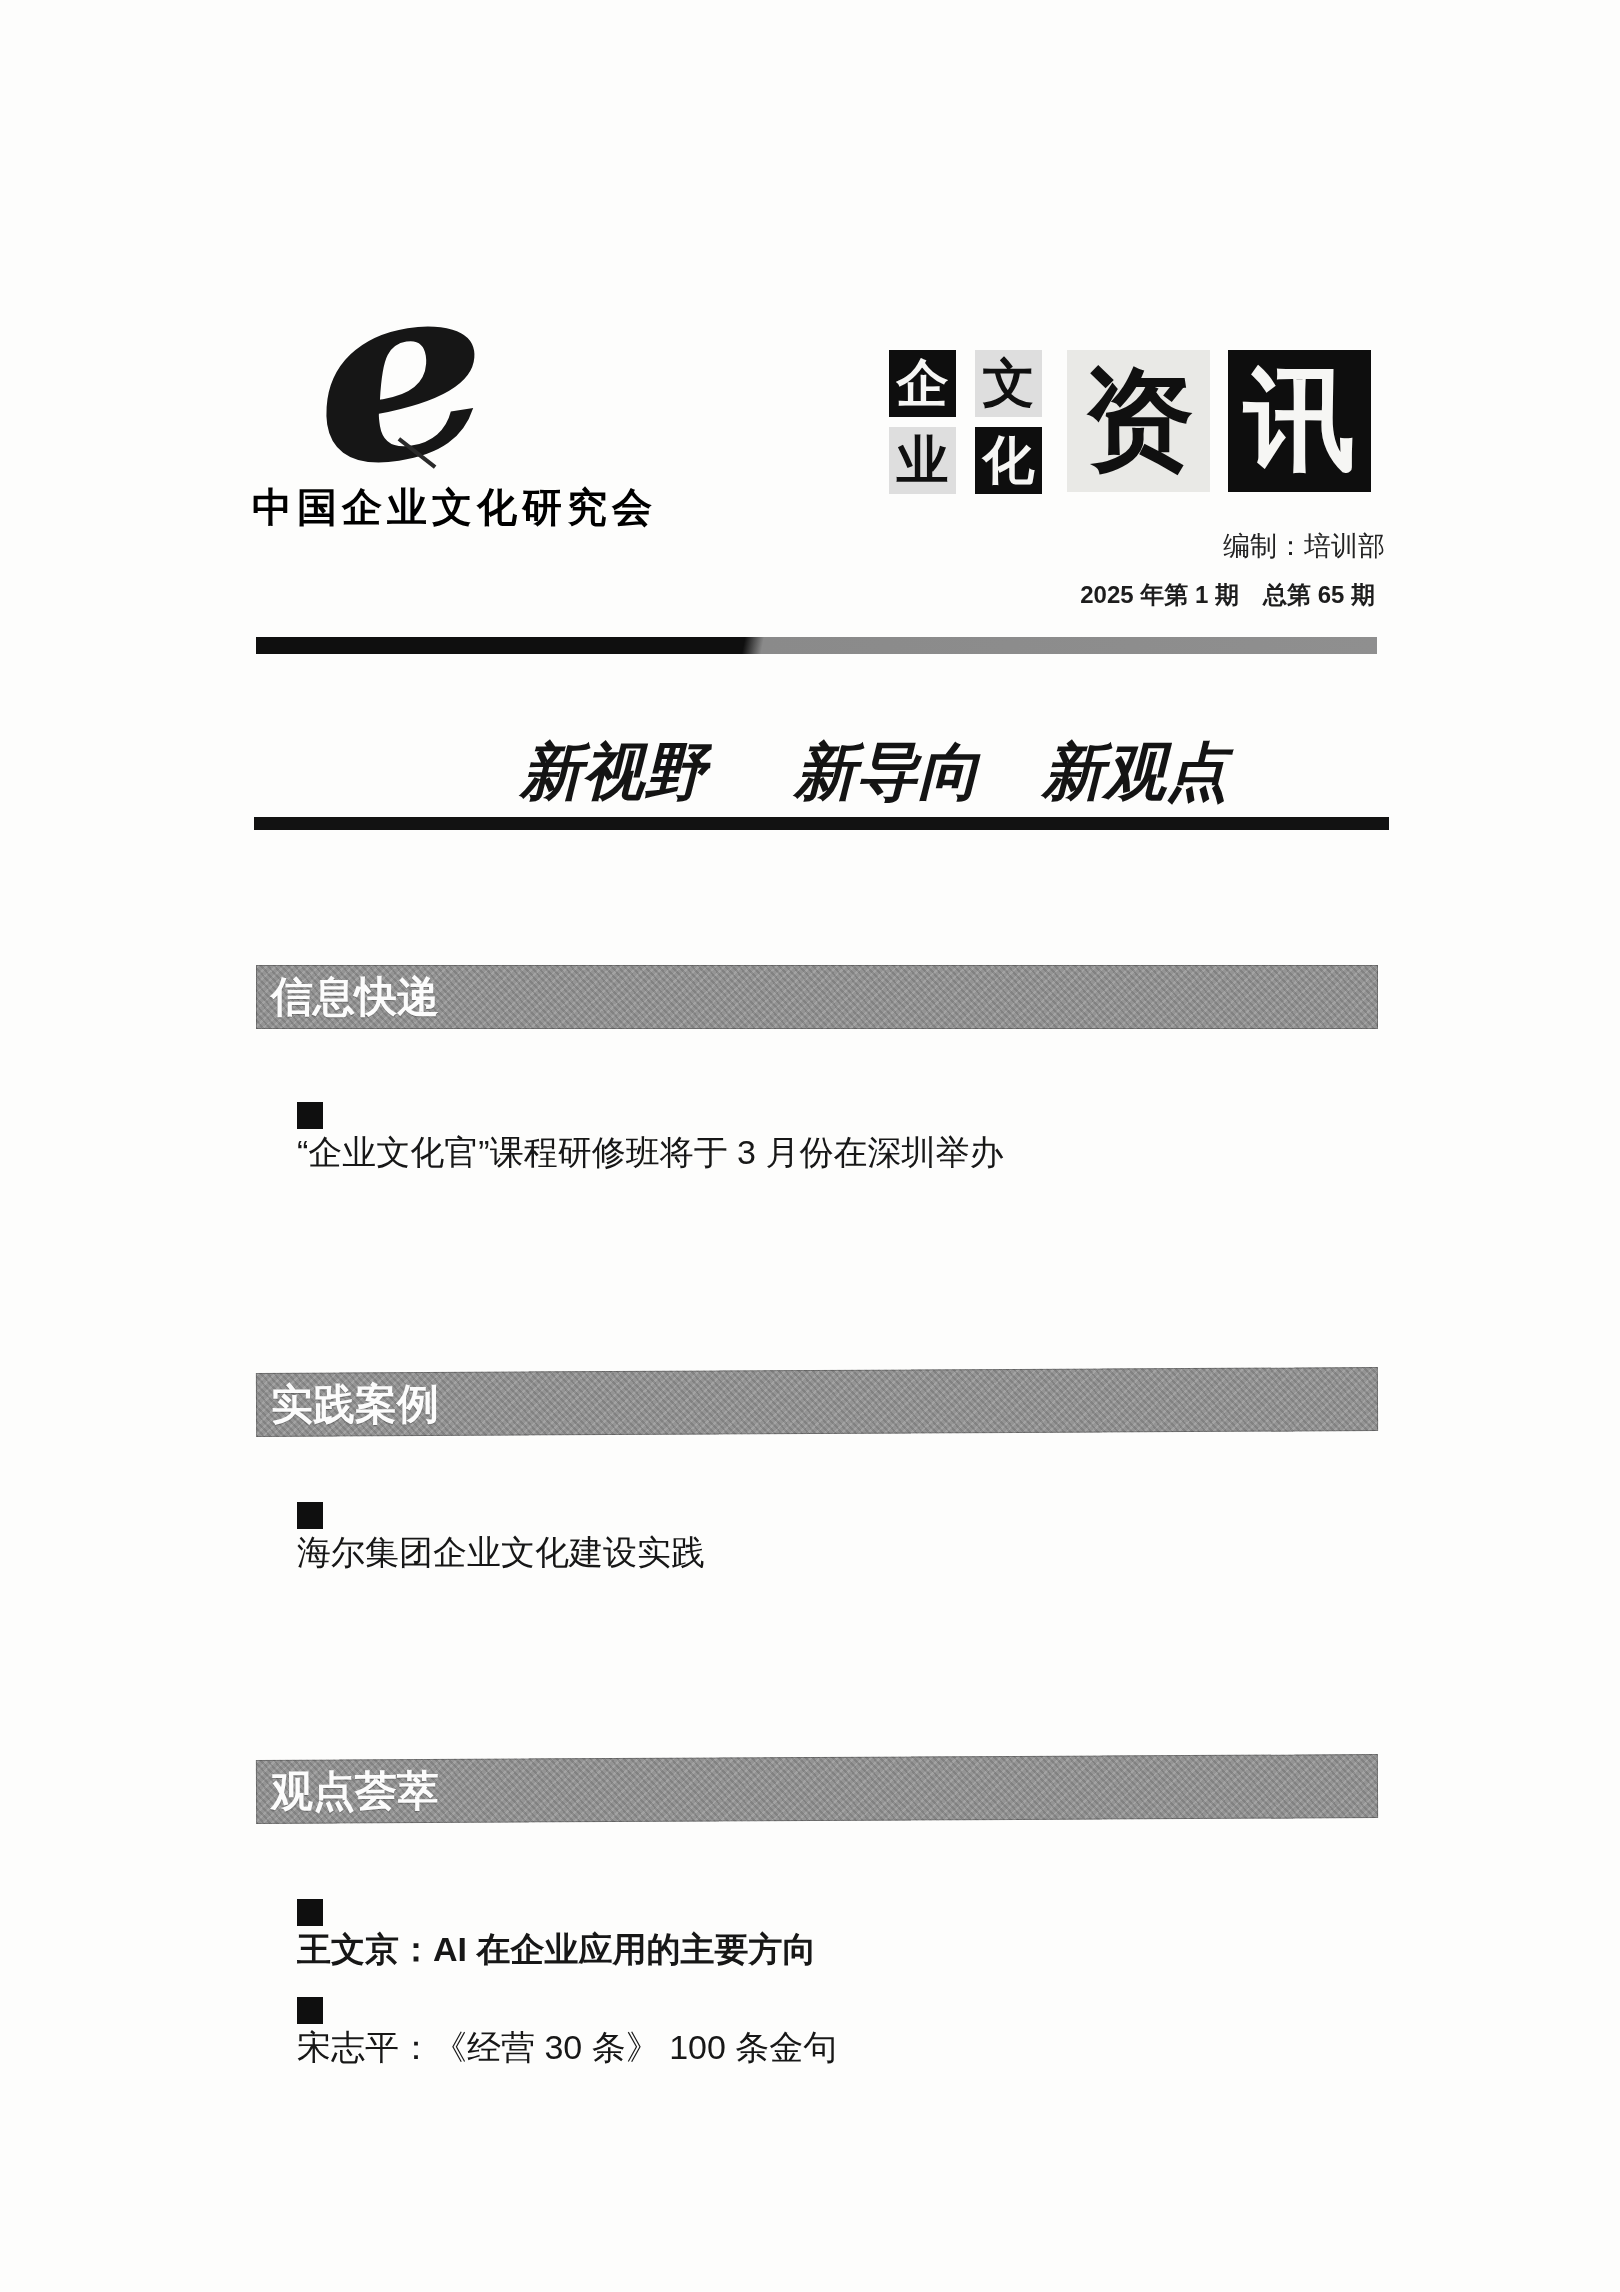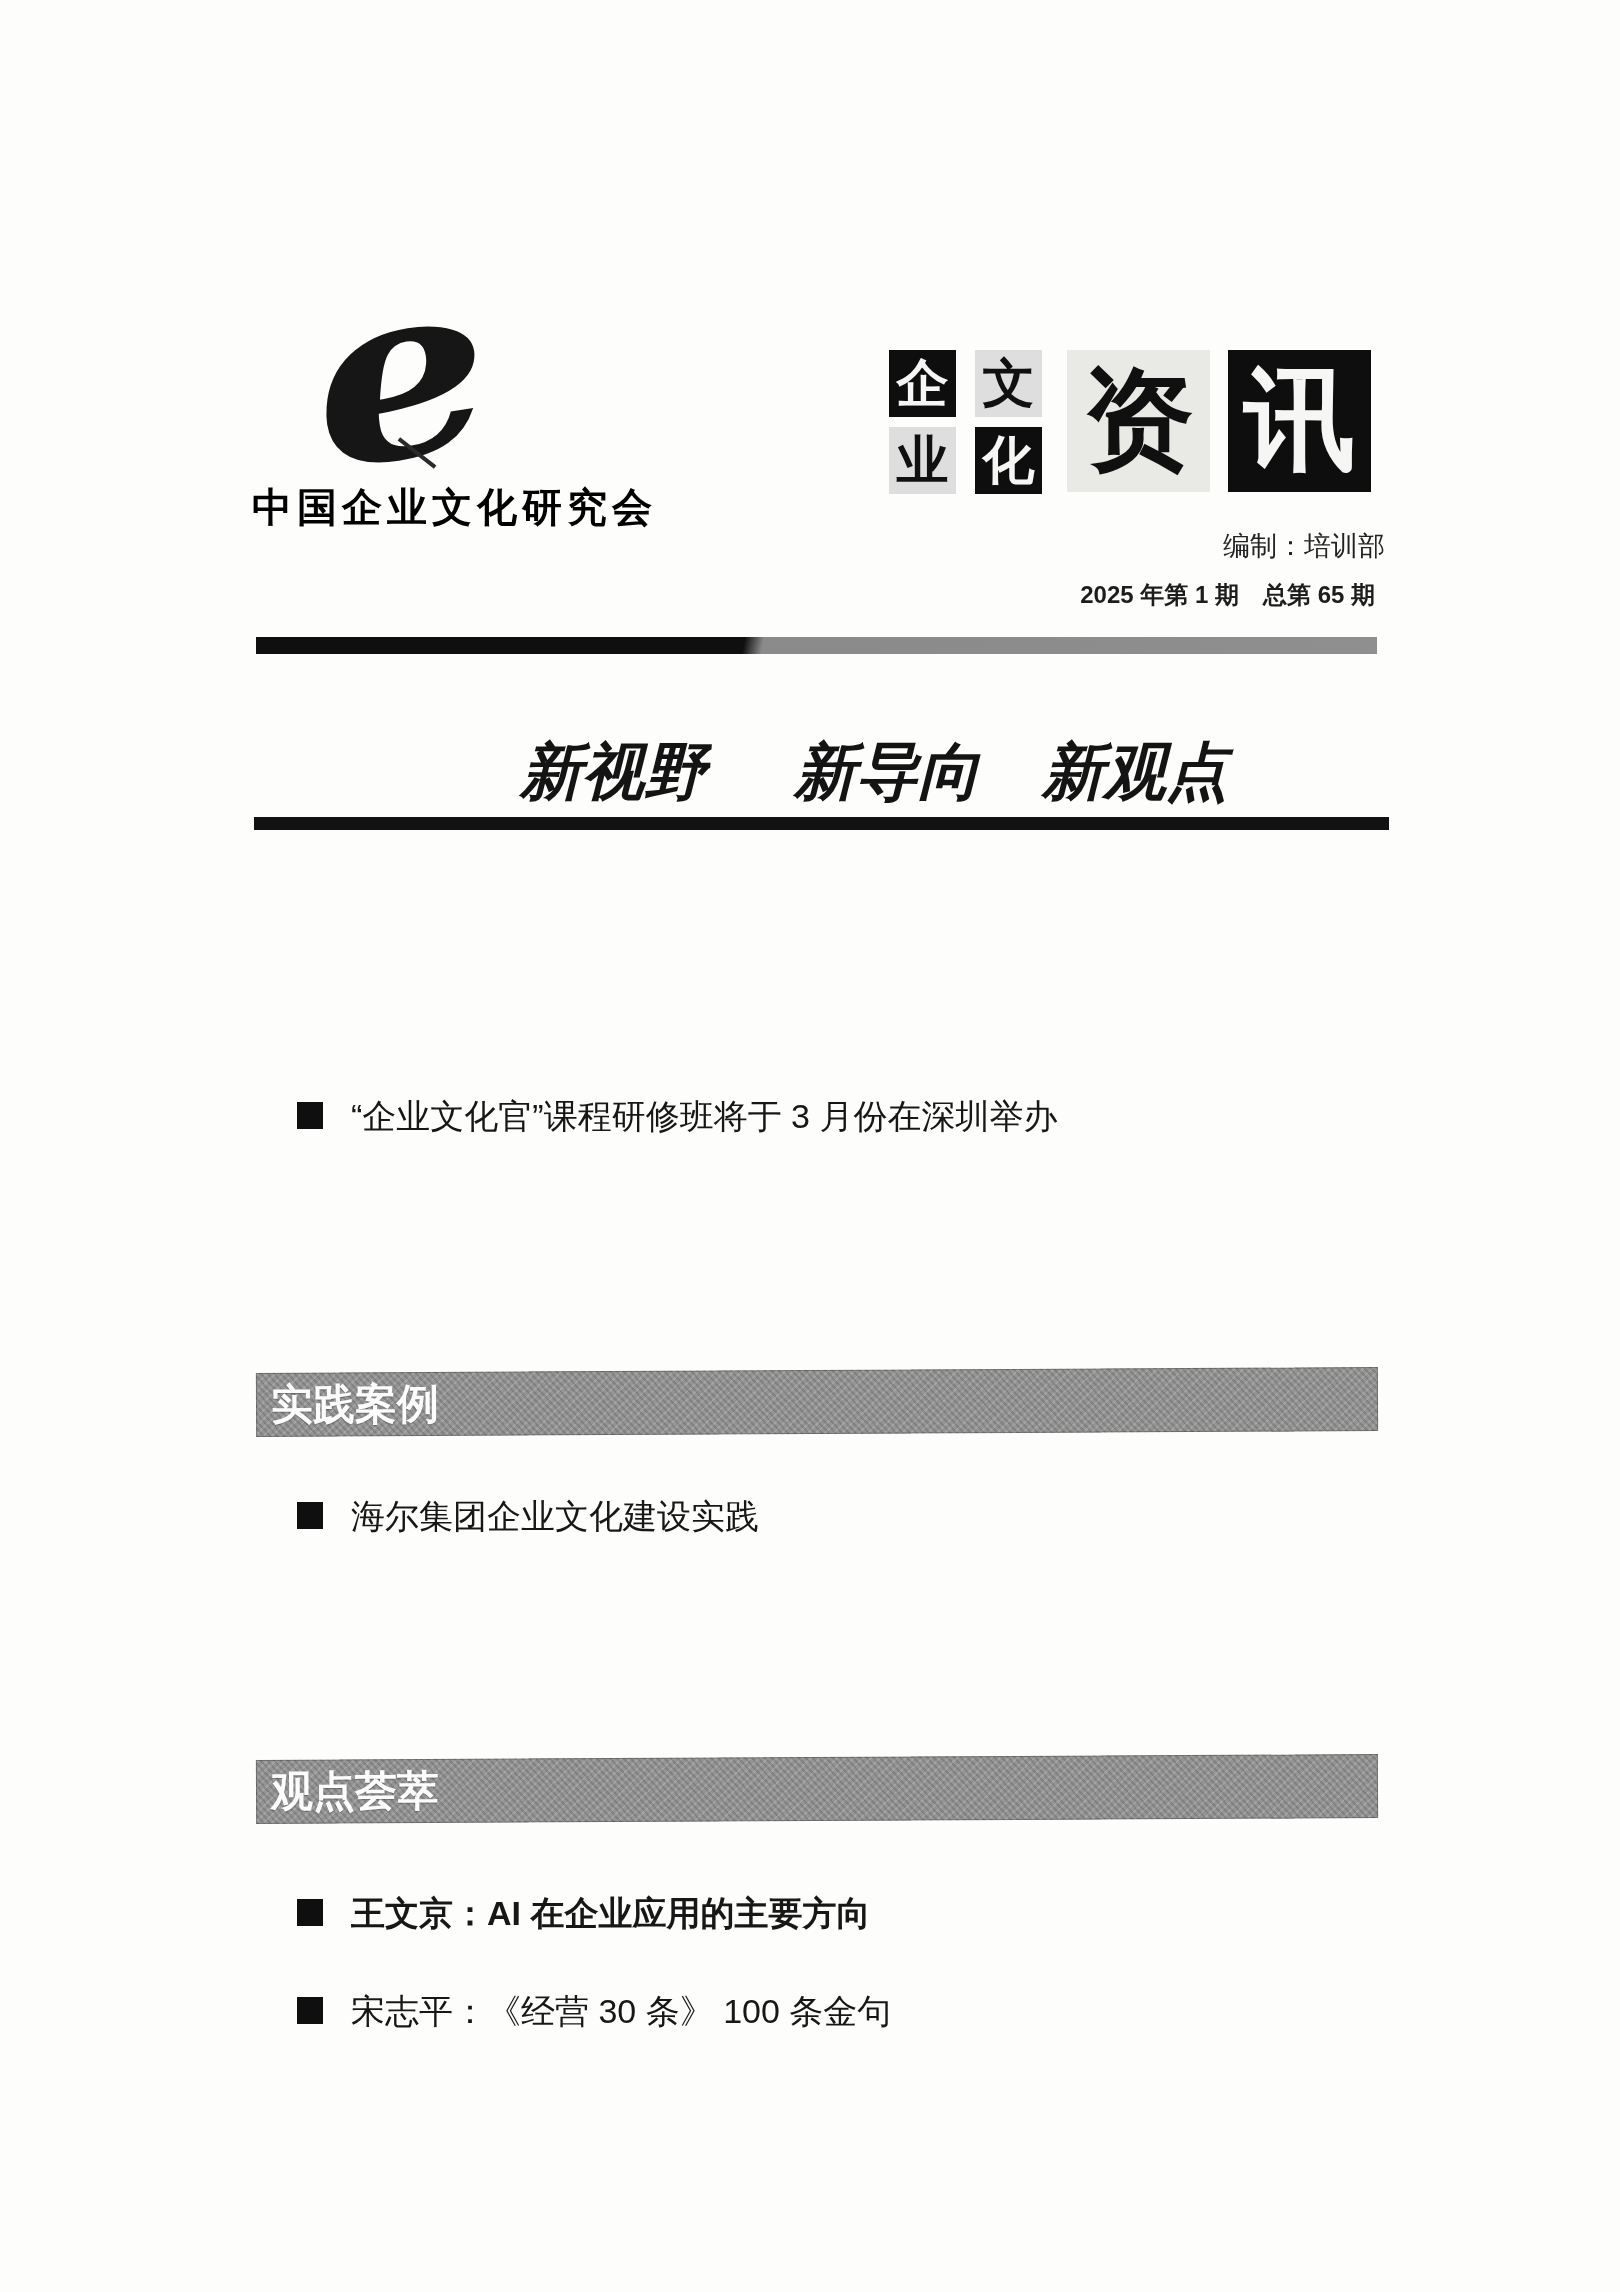--- a/index.html
+++ b/index.html
@@ -106,20 +106,21 @@
   .bar-1{top:965px;}
   .bar-2{top:1370px;transform:rotate(-0.3deg);}
   .bar-3{top:1757px;transform:rotate(-0.3deg);}
 
   
   .toc-item{
     position:absolute;left:297px;
     display:flex;align-items:flex-start;
     font-size:34px;line-height:46px;color:#171717;
     white-space:nowrap;
+    flex-direction:column;
   }
   .toc-item .sq{
     flex:0 0 auto;width:26px;height:27px;background:#0f0f0f;
     margin-top:9px;margin-right:28px;
   }
   .item-1{top:1093px;}
   .item-2{top:1493px;}
   .item-3{top:1890px;font-weight:bold;}
   .item-4{top:1964px;margin-top:24px;}
 </style>
@@ -153,20 +154,23 @@
 
   <div class="top-bar"></div>
 
   <div class="slogan">
     <span class="w1">新视野</span>
     <span class="w2">新导向</span>
     <span class="w3">新观点</span>
   </div>
   <div class="rule"></div>
 
+  <div class="sec-bar bar-1">
+    <span class="sec-title">信息快递</span>
+  </div>
   <div class="toc-item item-1">
     <span class="sq"></span>
     <span class="txt">“企业文化官”课程研修班将于 3 月份在深圳举办</span>
   </div>
 
   <div class="sec-bar bar-2">
     <span class="sec-title">实践案例</span>
   </div>
   <div class="toc-item item-2">
     <span class="sq"></span>

